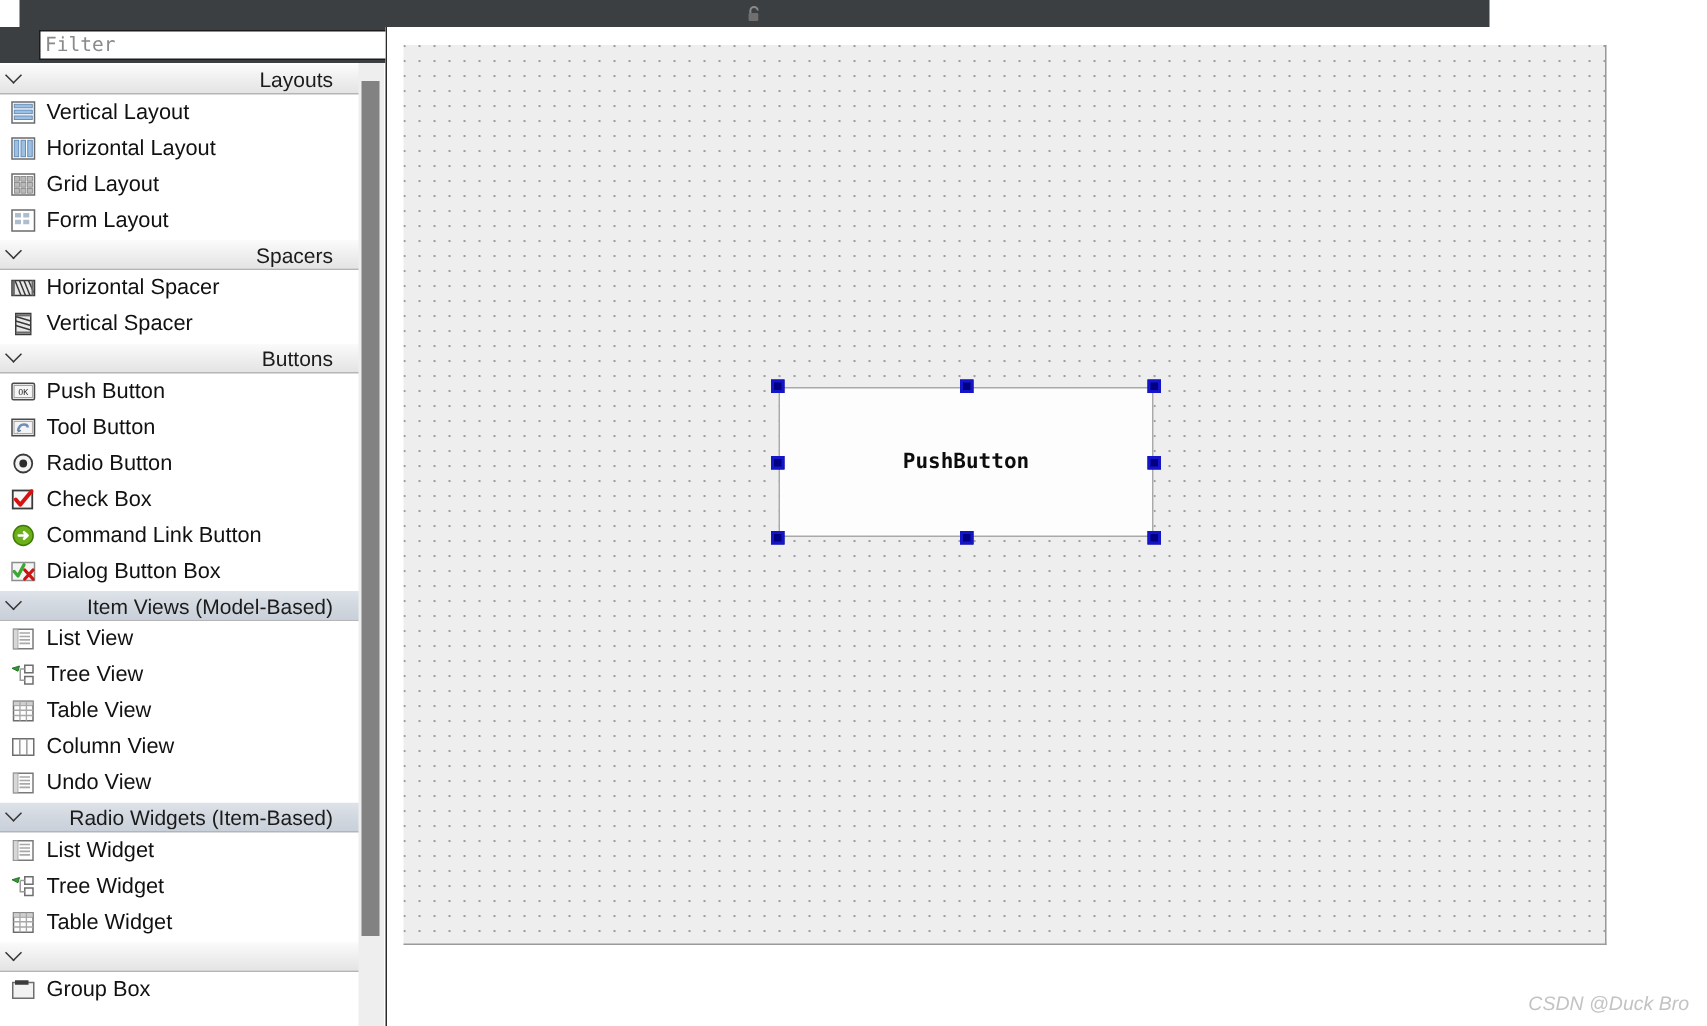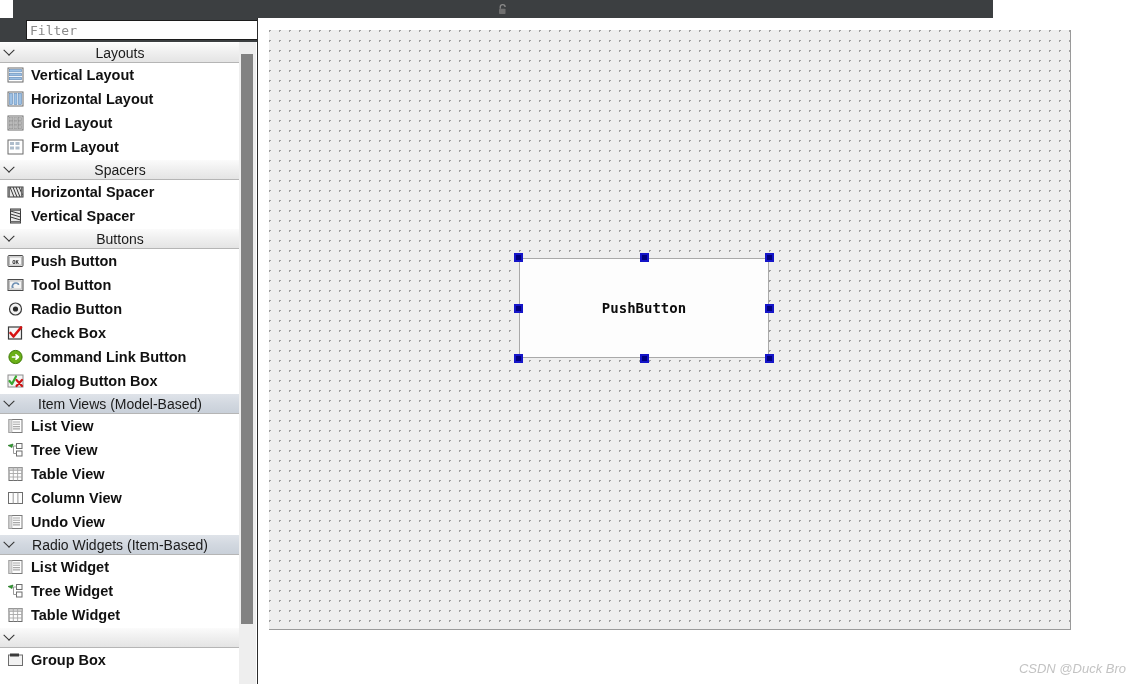--- a/index.html
+++ b/index.html
@@ -99,29 +99,29 @@
   .chev {
     width: 18px; height: 21px; flex: 0 0 auto;
     display: flex; align-items: center; justify-content: center;
   }
   .chev::after {
     content: ""; width: 7px; height: 7px;
     border-right: 1.6px solid #333; border-bottom: 1.6px solid #333;
     transform: rotate(45deg) translate(-2px,-2px);
   }
   .group-title {
-    flex: 1 1 auto; text-align: center;
+    flex: 1 1 auto; text-align: right;
     font-size: 14px; color: #1b1b1b;
     padding-right: 18px;
     white-space: nowrap; overflow: hidden;
   }
 
   .item {
     height: 24px; display: flex; align-items: center;
-    padding-left: 4px; background: #ffffff; font-weight: bold;
+    padding-left: 4px; background: #ffffff;
   }
   .item-icon {
     width: 22px; height: 20px; flex: 0 0 auto;
     display: flex; align-items: center; justify-content: center;
     margin-right: 5px;
   }
   .item-label {
     font-size: 14.5px; color: #111111; white-space: nowrap;
   }
 

